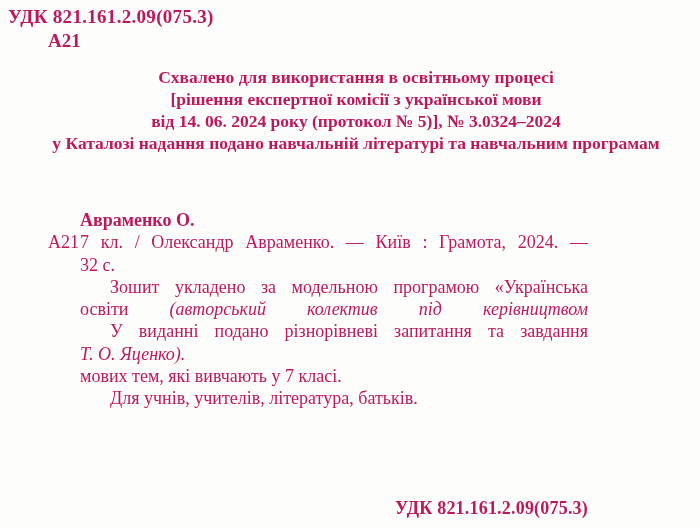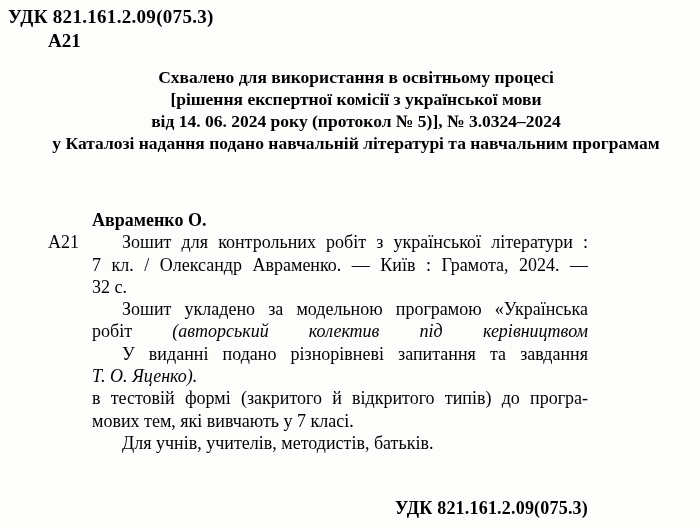--- a/index.html
+++ b/index.html
@@ -1,20 +1,20 @@
 <!DOCTYPE html>
 <html><head>
 <meta charset="utf-8">
 <style>
   html,body { margin:0; padding:0; }
   .page {
     position:relative;
     width:700px; height:528px;
     background:#fdfdfc;
-    color:#000000;
+    color:#be185d;
     font-family:"Liberation Serif","DejaVu Serif",serif;
     overflow:hidden;
   }
   .italic { font-style:italic; }
 
   .udk-top {
     position:absolute; left:8px; top:6px;
     font-size:19px; font-weight:bold; letter-spacing:0.3px;
     white-space:nowrap;
   }
@@ -31,21 +31,21 @@
   .approval .ap-line { white-space:nowrap; }
 
   .card {
     position:absolute; left:48px; top:209px; width:540px;
     font-size:18px; line-height:22.3px;
   }
   .card-code {
     position:absolute; left:0; top:22px;
     font-size:18px;
   }
-  .card-body { margin-left:44px; }
+  .card-body { margin-left:32px; }
   .line { white-space:nowrap; }
   .line.just {
     white-space:normal;
     text-align:justify;
     text-align-last:justify;
   }
   .line.indent { text-indent:30px; }
   .author { font-weight:bold; }
   .isbn { font-weight:bold; letter-spacing:0.4px; }
 
@@ -68,32 +68,30 @@
     <div class="ap-line">[рішення експертної комісії з української мови</div>
     <div class="ap-line">від 14. 06. 2024 року (протокол № 5)], № 3.0324–2024</div>
     <div class="ap-line">у Каталозі надання подано навчальній літературі та навчальним програмам</div>
   </div>
 
   <div class="card">
     <div class="card-code">А21</div>
     <div class="card-body">
       <div class="line author">Авраменко О.</div>
 
-      <div class="line just indent">Зошит для контрольних робіт з української літератури :</div>
       <div class="line just">7 кл. / Олександр Авраменко. — Київ : Грамота, 2024. —</div>
       <div class="line">32 с.</div>
 
 
       <div class="line just indent">Зошит укладено за модельною програмою «Українська</div>
-      <div class="line just"><span>робіт</span> <span class="italic">(авторський колектив під керівництвом</span></div>
+      <div class="line just"><span>освіти</span> <span class="italic">(авторський колектив під керівництвом</span></div>
       <div class="line just indent">У виданні подано різнорівневі запитання та завдання</div>
 
       <div class="line italic">Т. О. Яценко).</div>
-      <div class="line just">в тестовій формі (закритого й відкритого типів) до програ-</div>
       <div class="line">мових тем, які вивчають у 7 класі.</div>
 
-      <div class="line indent">Для учнів, учителів, методистів, батьків.</div>
+      <div class="line indent">Для учнів, учителів, література, батьків.</div>
     </div>
   </div>
 
   <div class="udk-bottom">УДК 821.161.2.09(075.3)</div>
 
 </div>
 
 </body></html>

